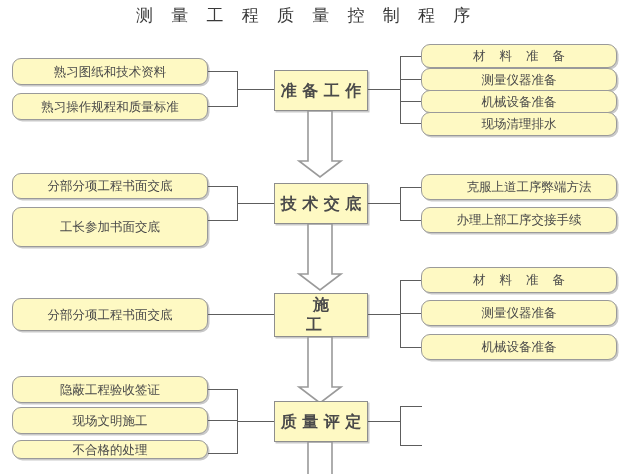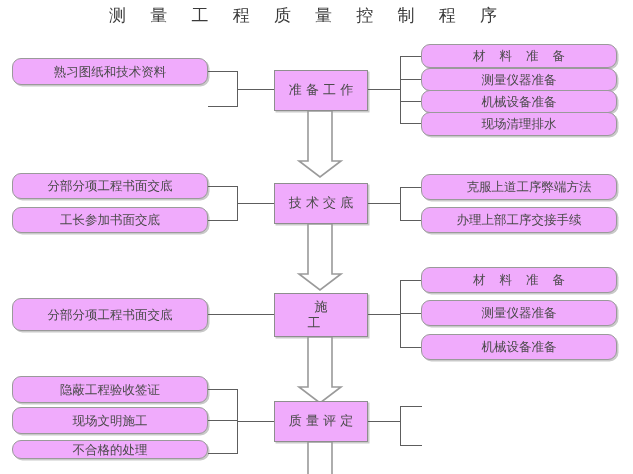--- a/index.html
+++ b/index.html
@@ -19,48 +19,49 @@
   }
 
   
   .title {
     position: absolute;
     left: 0;
     top: 4px;
     width: 613px;
     text-align: center;
     font-size: 17px;
-    font-family: Liberation Mono, monospace;
+    font-family: Liberation Serif, serif;
     color: #3a3a3a;
     letter-spacing: 7px;
     white-space: nowrap;
   }
 
   
   .box {
     position: absolute;
     box-sizing: border-box;
     border: 1.4px solid #9a9a9a;
-    background: #f0abfc;
+    background: #fef9c3;
     color: #4a4a4a;
     font-family: "DejaVu Serif", "Liberation Serif", serif;
     display: flex;
     align-items: center;
     justify-content: center;
     text-align: center;
     line-height: 1.25;
     font-size: 12.5px;
     box-shadow: 1.5px 1.5px 0 0 #c9c9c9;
   }
   .box.rounded {
     border-radius: 9px;
   }
   .box.center {
-    font-size: 13px;
+    font-size: 16px;
     border-color: #8e8e8e;
+    font-weight: bold;
   }
   .box .lbl {
     display: block;
     width: 100%;
     padding: 0 4px;
   }
   .sp2 { letter-spacing: 5px; text-indent: 5px; }
   .sp3 { letter-spacing: 14px; text-indent: 14px; }
 
   
@@ -79,20 +80,23 @@
 </style>
 </head>
 <body>
 
 <div id="page">
 
   <div class="title">测 量 工 程 质 量 控 制 程 序</div>
 
   <div class="box rounded" style="left:12px;  top:58px;  width:196px; height:27px;">
     <span class="lbl">熟习图纸和技术资料</span>
+  </div>
+  <div class="box rounded" style="left:12px;  top:93px;  width:196px; height:27px;">
+    <span class="lbl">熟习操作规程和质量标准</span>
   </div>
 
   <div class="ln h" style="left:208px; top:71px;  width:30px;"></div>
   <div class="ln h" style="left:208px; top:106px; width:30px;"></div>
   <div class="ln v" style="left:237px; top:71px;  height:36px;"></div>
   <div class="ln h" style="left:237px; top:89px;  width:37px;"></div>
 
   <div class="box center" style="left:274px; top:70px; width:94px; height:41px;">
     <span class="lbl">准 备 工 作</span>
   </div>
@@ -119,21 +123,21 @@
 
   <div class="arrow-down" style="left:296px; top:111px;">
     <svg width="48" height="68" viewBox="0 0 48 68">
       <polygon points="12,0 12,50 3,50 24,66 45,50 36,50 36,0" fill="#ffffff" stroke="#9a9a9a" stroke-width="1.6"></polygon>
     </svg>
   </div>
 
   <div class="box rounded" style="left:12px;  top:173px; width:196px; height:26px;">
     <span class="lbl">分部分项工程书面交底</span>
   </div>
-  <div class="box rounded" style="left:12px;  top:207px; width:196px; height:26px;">
+  <div class="box rounded" style="left:12px;  top:207px; width:196px; height:40px;">
     <span class="lbl">工长参加书面交底</span>
   </div>
   <div class="ln h" style="left:208px; top:186px; width:30px;"></div>
   <div class="ln h" style="left:208px; top:220px; width:30px;"></div>
   <div class="ln v" style="left:237px; top:186px; height:35px;"></div>
   <div class="ln h" style="left:237px; top:203px; width:37px;"></div>
 
   <div class="box center" style="left:274px; top:183px; width:94px; height:41px;">
     <span class="lbl">技 术 交 底</span>
   </div>

